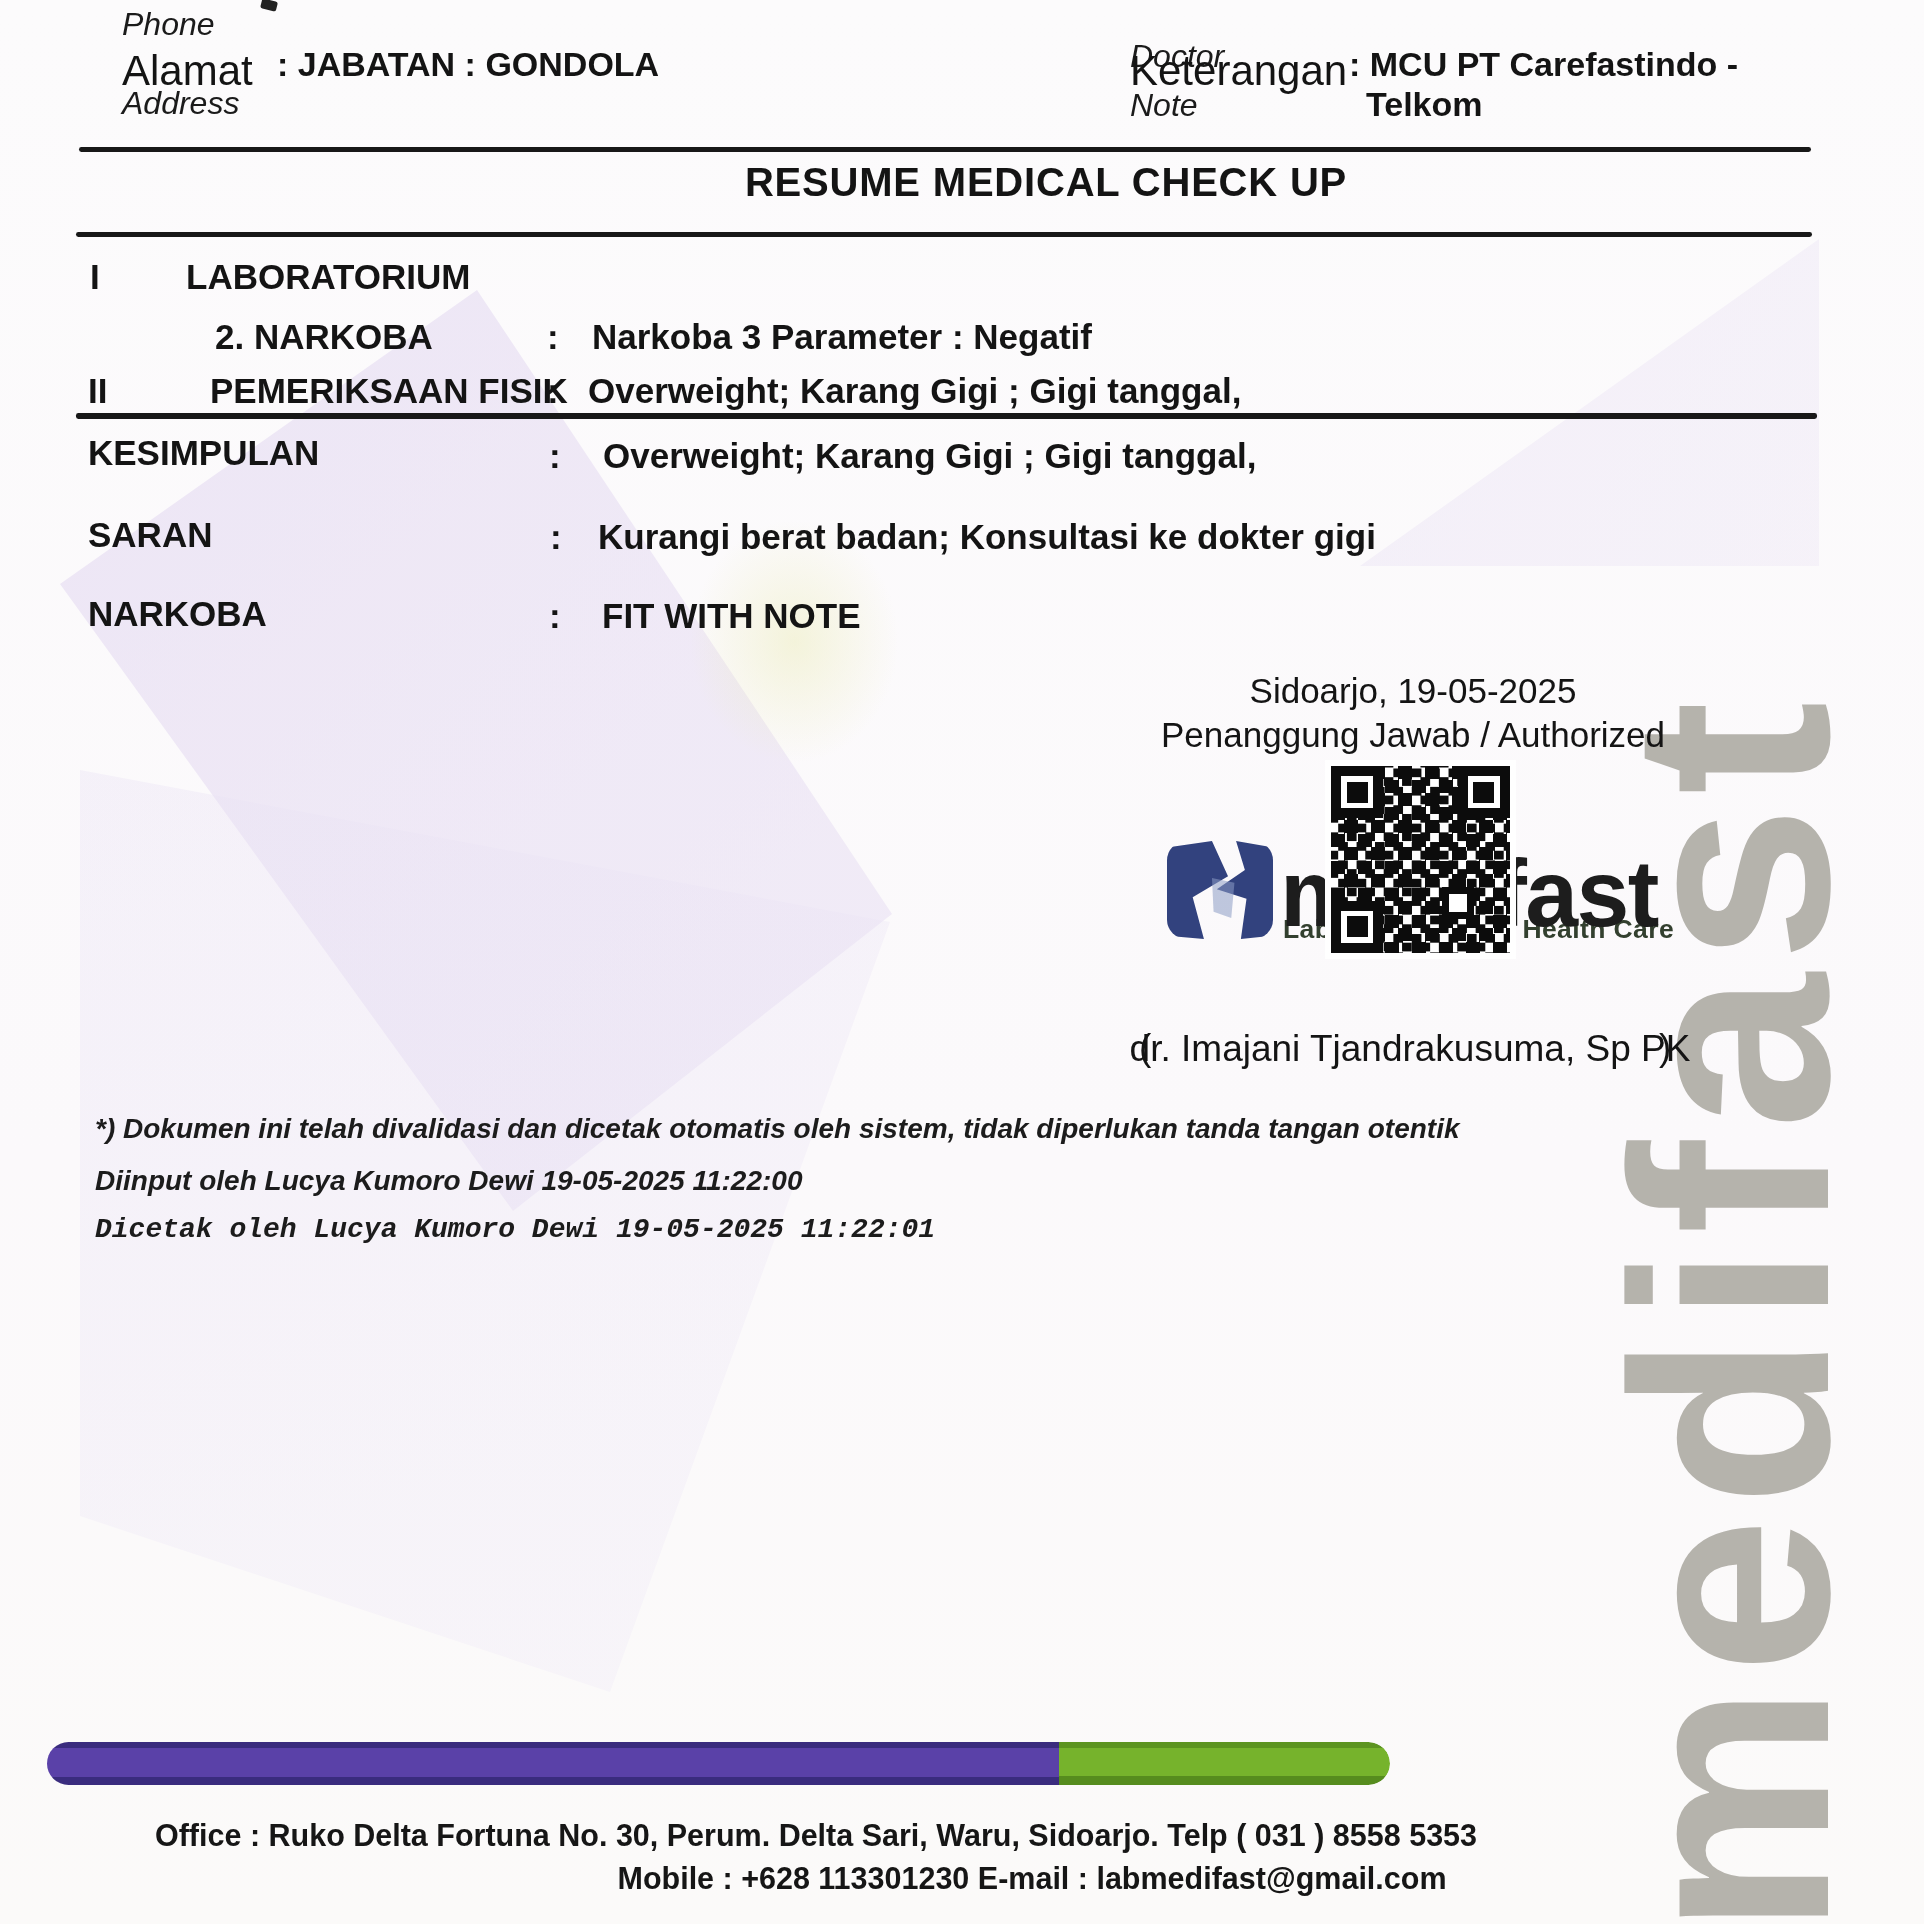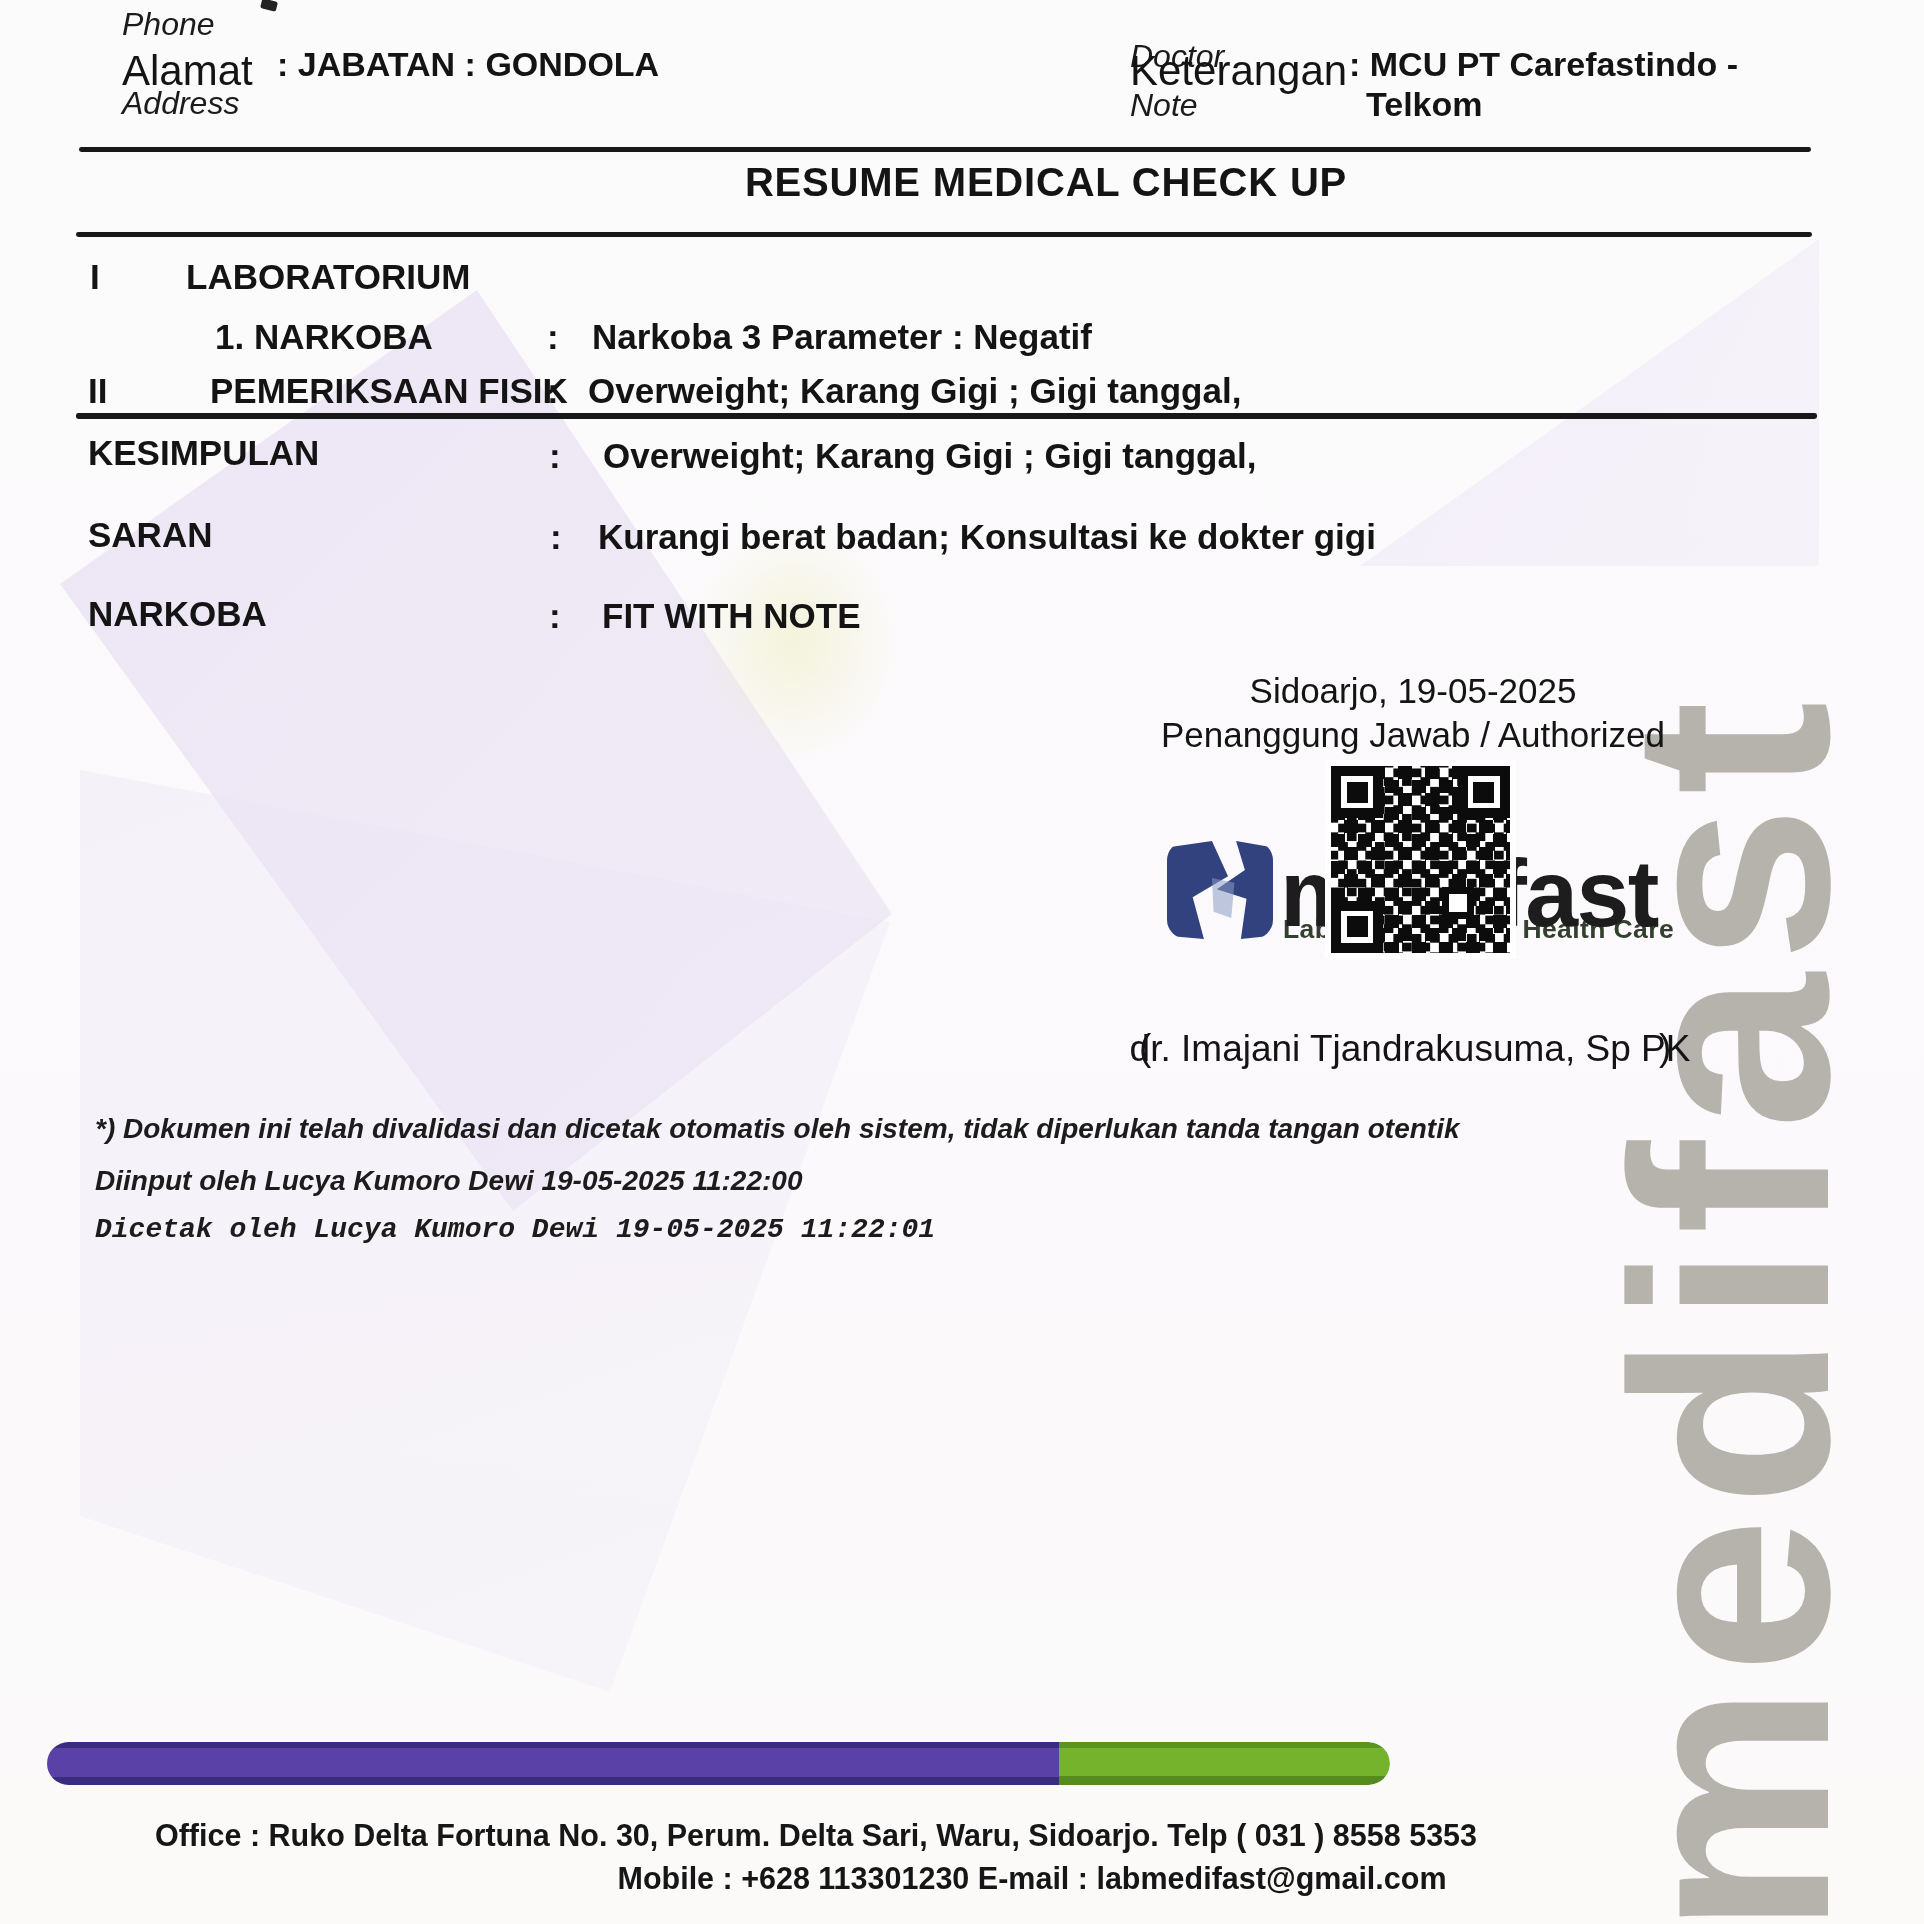--- a/index.html
+++ b/index.html
@@ -93,21 +93,21 @@
   <div class="abs val" style="left:1349px;top:45px;">: MCU PT Carefastindo -</div>
   <div class="abs val" style="left:1366px;top:85px;">Telkom</div>
 
   <div class="hr" style="left:79px;top:147px;width:1732px;height:4.8px;"></div>
   <div class="abs title" style="left:1046px;top:160px;">RESUME MEDICAL CHECK UP</div>
   <div class="hr" style="left:76px;top:232px;width:1736px;height:4.8px;"></div>
 
   <div class="abs row-no" style="left:90px;top:257px;">I</div>
   <div class="abs row-lbl" style="left:138px;top:257px;margin-left:48px;">LABORATORIUM</div>
 
-  <div class="abs row-lbl" style="left:215px;top:317px;">1. NARKOBA</div>
+  <div class="abs row-lbl" style="left:215px;top:317px;">2. NARKOBA</div>
   <div class="abs row-col" style="left:547px;top:317px;">:</div>
   <div class="abs row-val" style="left:592px;top:317px;">Narkoba 3 Parameter : Negatif</div>
 
   <div class="abs row-no" style="left:88px;top:371px;">II</div>
   <div class="abs row-lbl" style="left:210px;top:371px;">PEMERIKSAAN FISIK</div>
   <div class="abs row-col" style="left:547px;top:371px;">:</div>
   <div class="abs row-val" style="left:588px;top:371px;">Overweight; Karang Gigi ; Gigi tanggal,</div>
 
   <div class="hr" style="left:76px;top:413px;width:1741px;height:5.6px;"></div>
 

